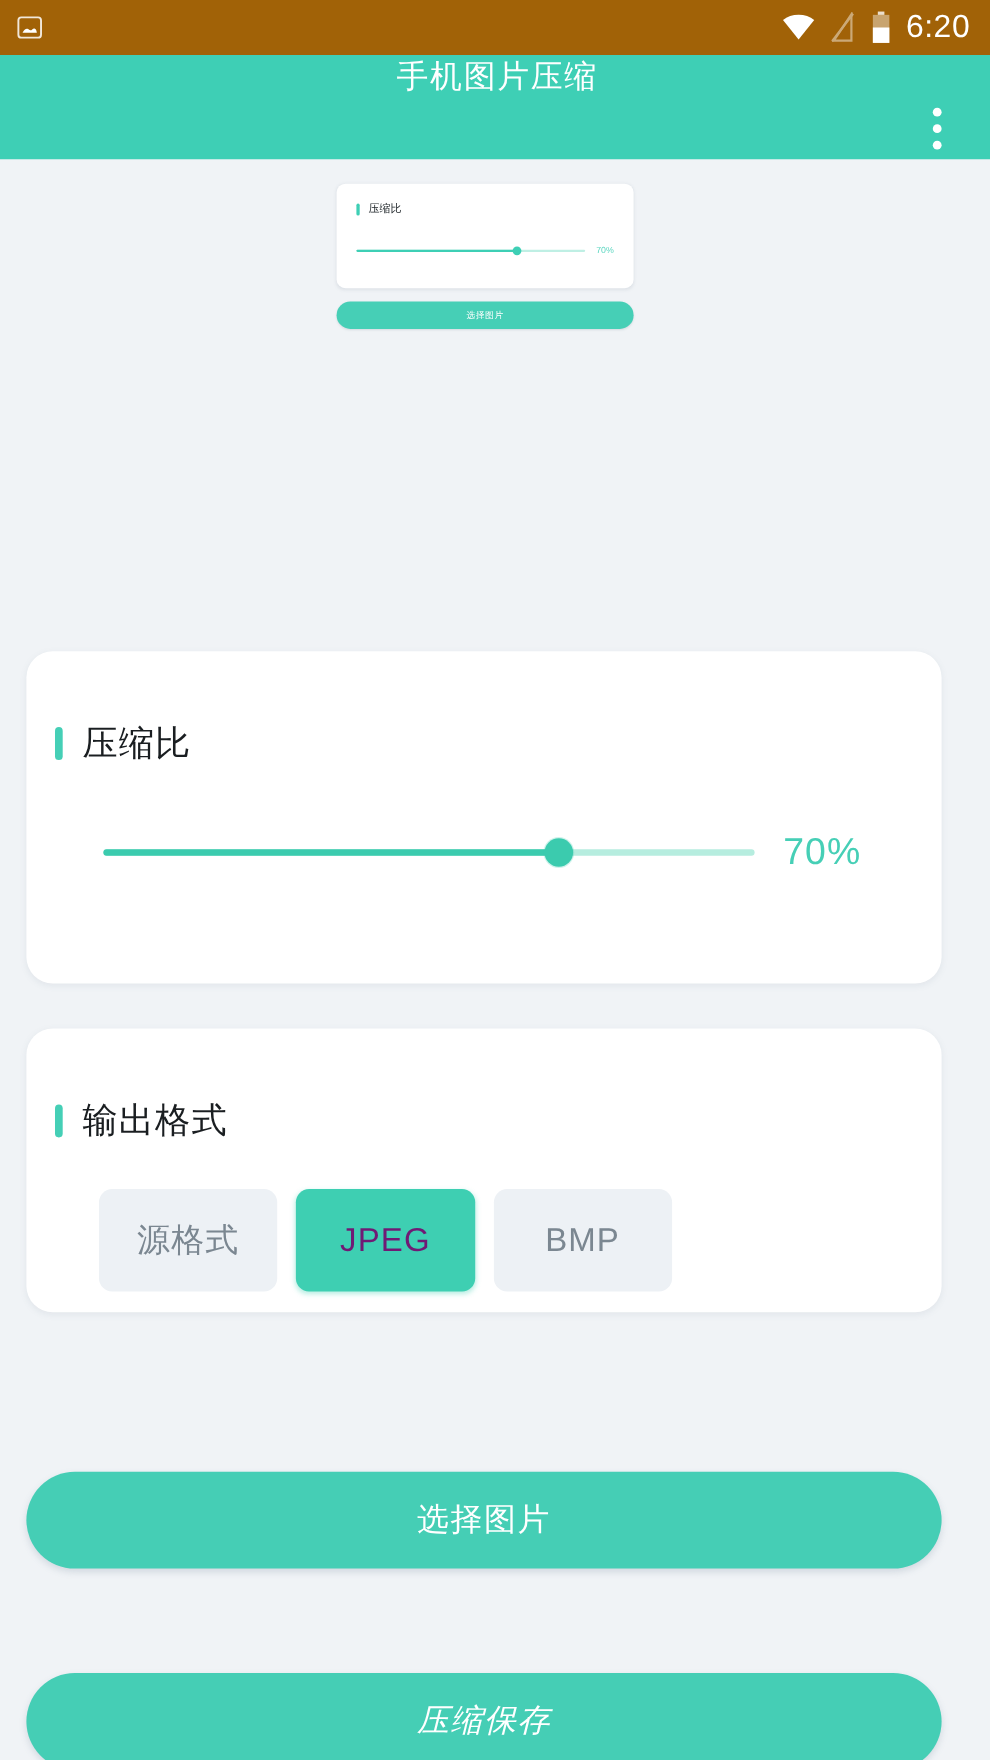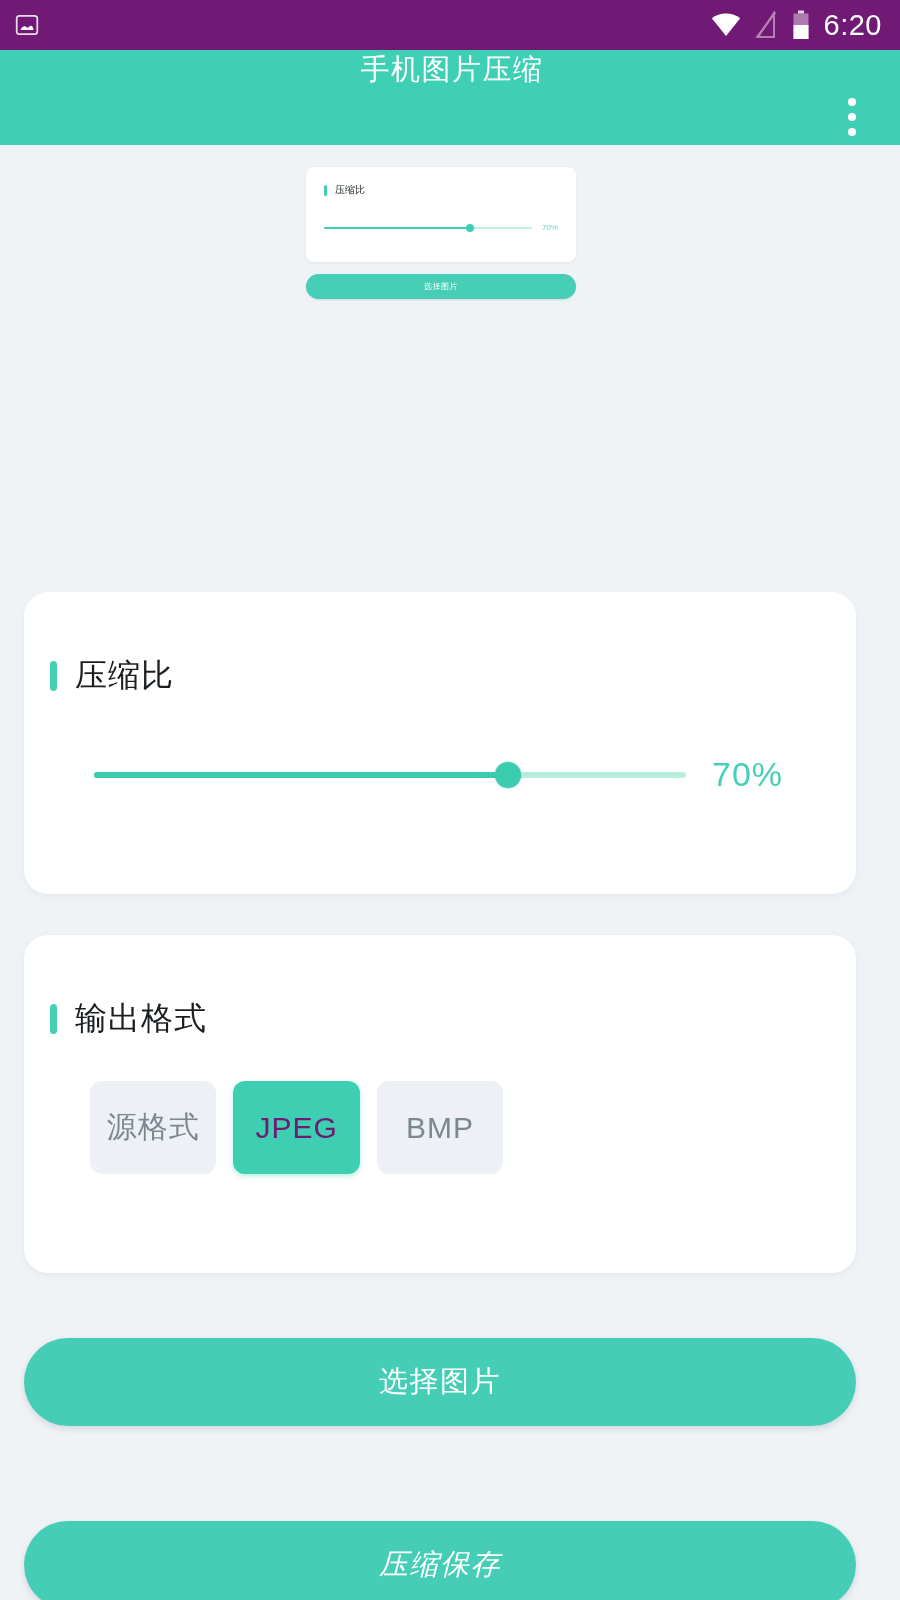--- a/index.html
+++ b/index.html
@@ -5,21 +5,21 @@
   * { margin:0; padding:0; box-sizing:border-box; }
   html, body {
     width:900px; height:1600px;
     background:#F0F3F6;
     font-family:"Liberation Sans","DejaVu Sans",sans-serif;
     overflow:hidden;
   }
 
   
   .status-bar{
-    height:50px; background:#701a75;
+    height:50px; background:#a16207;
     display:flex; align-items:center;
     padding:0 18px 0 14px;
     position:relative;
   }
   .status-left{ display:flex; align-items:center; gap:10px; }
   .status-right{ margin-left:auto; display:flex; align-items:center; gap:13px; }
   .photo-notif-icon{ width:26px; height:26px; }
   .wifi-icon{ width:30px; height:26px; }
   .signal-off-icon{ width:24px; height:28px; opacity:.45; }
   .battery-icon{ width:20px; height:30px; }
@@ -137,23 +137,23 @@
     background:#3BCBAE; border-radius:50%;
     transform:translate(-50%,-50%);
     box-shadow:0 0 0 1px rgba(59,203,174,.25);
   }
   .slider-value{
     font-size:34px; color:#46CFB6; min-width:104px;
     letter-spacing:1px;
   }
 
   
-  #format-card{ top:790px; height:338px; padding:62px 26px 0 26px; }
+  #format-card{ top:790px; height:258px; padding:62px 26px 0 26px; }
   .chip-grid{
-    display:grid; grid-template-columns:repeat(5,1fr);
+    display:grid; grid-template-columns:repeat(4,1fr);
     gap:17px; margin-top:40px; padding:0 40px;
   }
   .chip{
     height:93px; border-radius:12px;
     background:#EDF1F5; color:#7B8791;
     display:flex; align-items:center; justify-content:center;
     font-size:30px; letter-spacing:1px; cursor:pointer;
     border:none;
   }
   .chip.selected{

